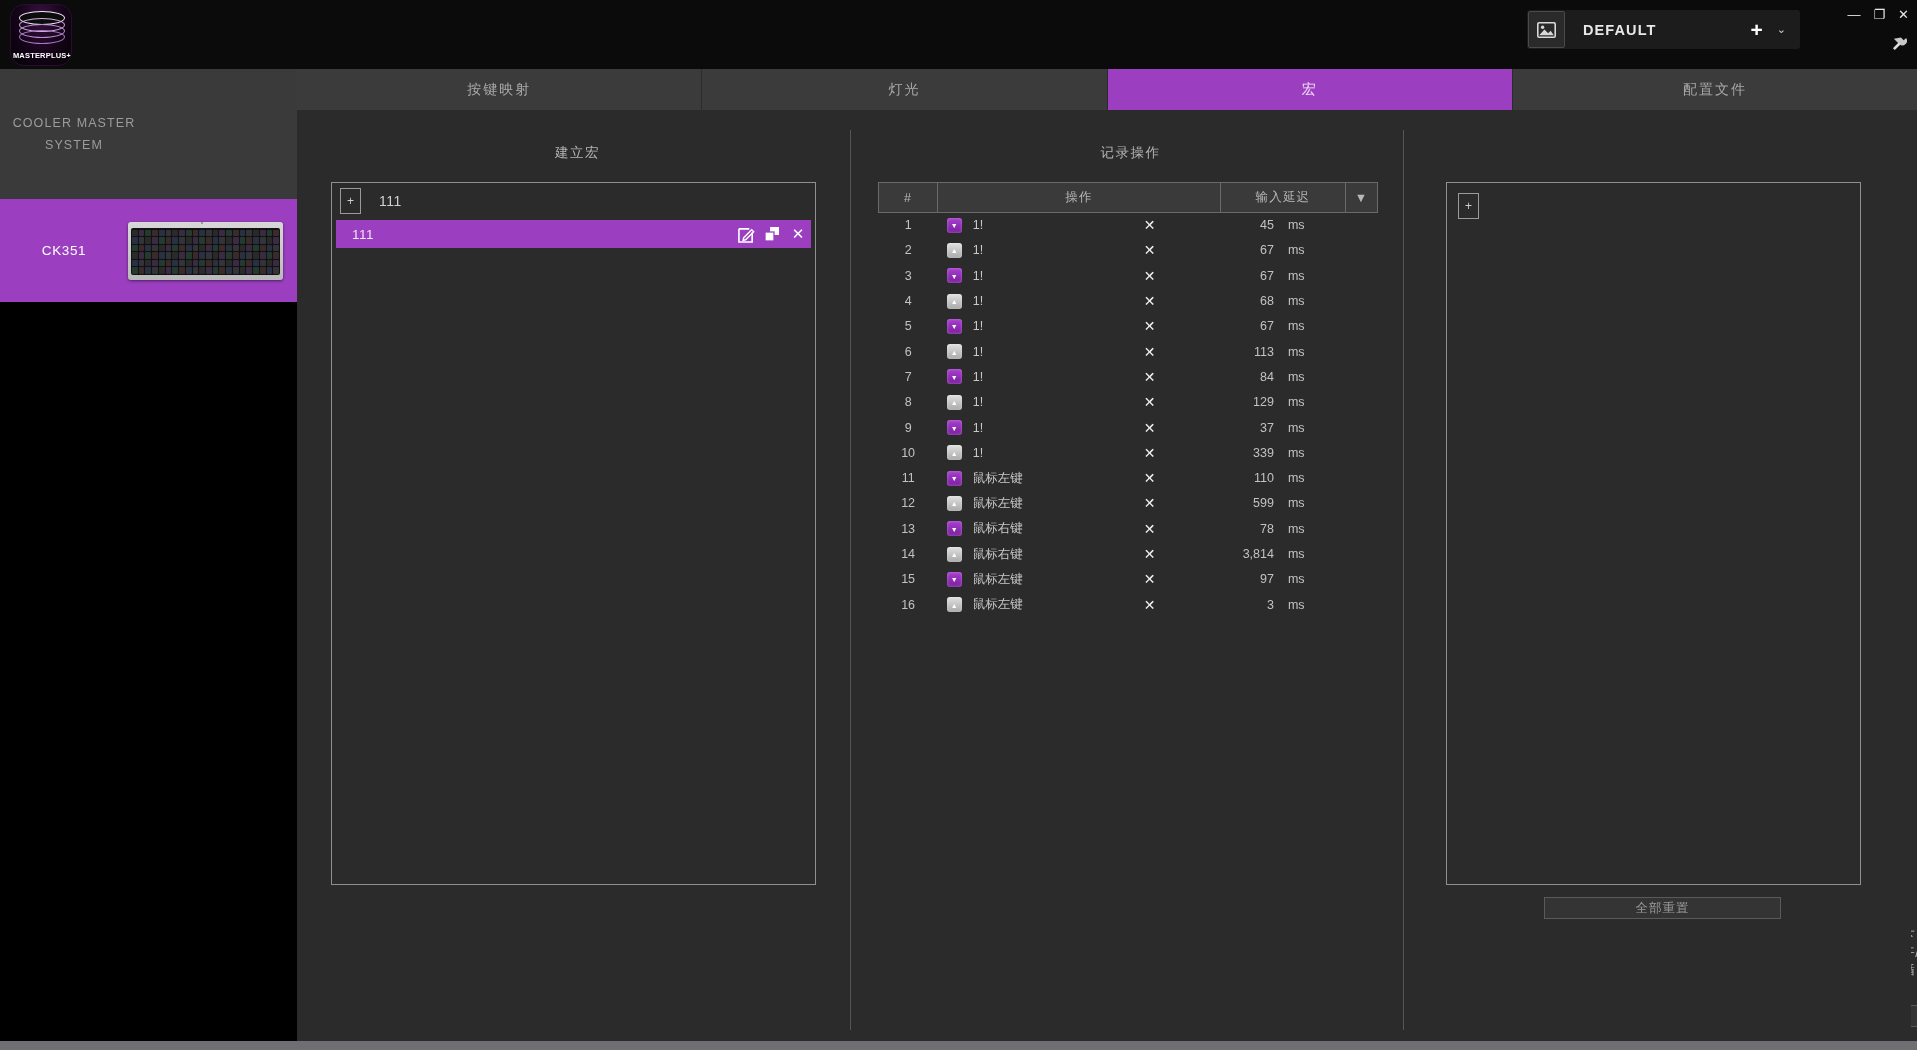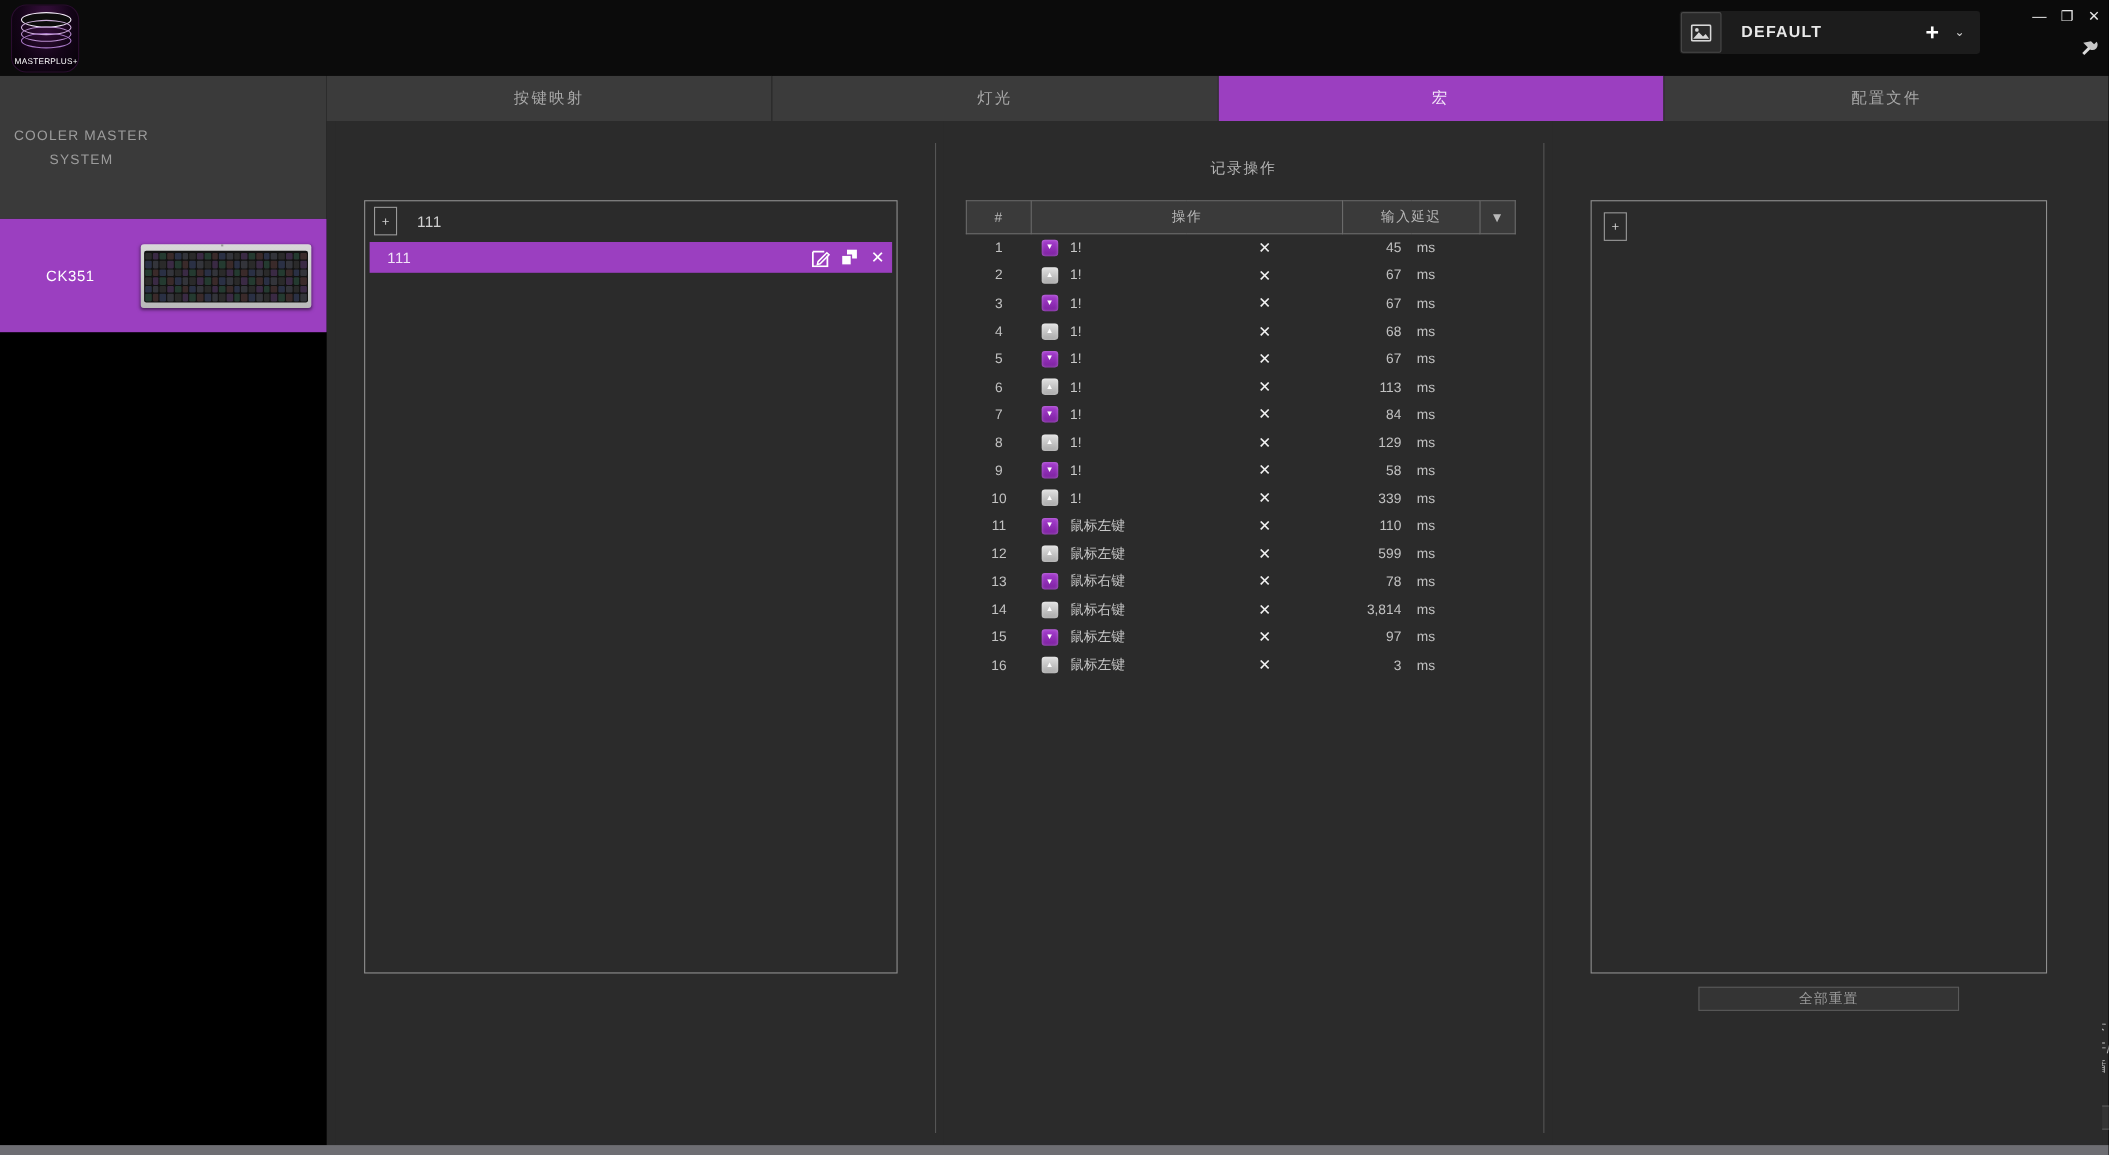--- a/index.html
+++ b/index.html
@@ -27,21 +27,21 @@
   .mp-rings i {
     position:absolute; left:0; width:46px; height:14px; border-radius:50%;
     border:1.6px solid #f0e8f5; background:transparent;
   }
   .mp-rings i:nth-child(1){ top:0px; background:#0c0c0c; }
   .mp-rings i:nth-child(2){ top:7px; border-color:#cdaedb; }
   .mp-rings i:nth-child(3){ top:13px; border-color:#b98fd0; }
   .mp-rings i:nth-child(4){ top:19px; border-color:#a878c6; }
   .mp-label {
     position:absolute; left:0; bottom:5px; width:62px; text-align:center;
-    font-size:7.5px; letter-spacing:.2px; color:#ffffff; font-weight:normal;
+    font-size:7.5px; letter-spacing:.2px; color:#ffffff; font-weight:bold;
     white-space:nowrap;
   }
 
   .profile-box {
     position:absolute; right:117px; top:10px; width:273px; height:39px;
     background:#1c1c1c; border-radius:3px; display:flex; align-items:center;
   }
   .profile-img-btn {
     width:37px; height:37px; margin-left:1px; background:#2a2a2a;
     border:1px solid #4a4a4a; border-radius:2px;
@@ -413,20 +413,21 @@
         <span>宏</span>
       </div>
     <div class="tab">
         <span>配置文件</span>
       </div>
   </div>
 
   <div class="main">
 
     <div class="panel" id="panel-create">
+      <div class="panel-title">建立宏</div>
       <div class="create-box">
         <div class="macro-add-row">
           <div class="add-sq">+</div>
           <div class="macro-add-name">111</div>
         </div>
         <div class="macro-item">
           <div class="nm">111</div>
           <div class="mi-ico">
             <svg width="17" height="17" viewBox="0 0 18 18">
               <path d="M1 3 H12 M1 3 V17 H15 V7" fill="none" stroke="#fff" stroke-width="1.7"></path>
@@ -577,21 +578,21 @@
                 <td class="idx">9</td>
                 <td class="act">
                   <div class="act-in">
                     <div class="keyico down">
                       <i>▼</i>
                     </div>
                     <span class="act-label">1!</span>
                   </div>
                 </td>
                 <td class="xcol"><span class="xmark">✕</span></td>
-                <td class="val">58</td>
+                <td class="val">37</td>
                 <td class="unit" colspan="2">ms</td>
               </tr>
               <tr>
                 <td class="idx">10</td>
                 <td class="act">
                   <div class="act-in">
                     <div class="keyico up">
                       <i>▲</i>
                     </div>
                     <span class="act-label">1!</span>

